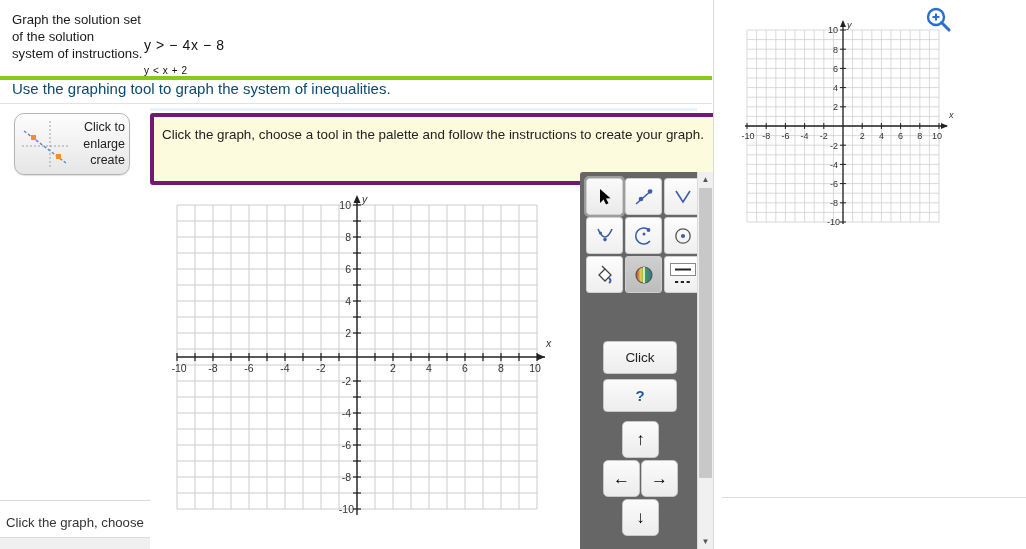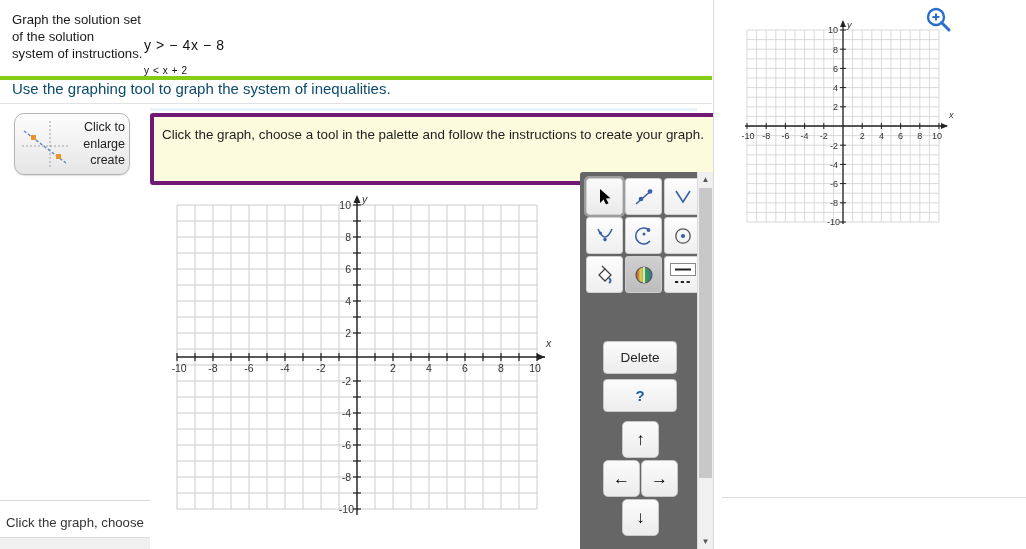--- a/index.html
+++ b/index.html
@@ -374,21 +374,21 @@
         </div>
         <div class="tool">
           <svg width="28" height="26" viewBox="0 0 28 26">
             <rect x="1.5" y="1.5" width="25" height="12" fill="#fff" stroke="#888" stroke-width="1"></rect>
             <line x1="6" y1="7.5" x2="22" y2="7.5" stroke="#222" stroke-width="2"></line>
             <line x1="6" y1="20" x2="22" y2="20" stroke="#222" stroke-width="2" stroke-dasharray="3.2,2.6"></line>
           </svg>
         </div>
       </div>
 
-      <div class="pbtn" style="top:169px;">Delete</div>
+      <div class="pbtn" style="top:169px;">Click</div>
       <div class="pbtn help" style="top:207px;">?</div>
 
       <div class="arr" style="left:42px; top:249px;">↑</div>
       <div class="arr" style="left:23px; top:288px;">←</div>
       <div class="arr" style="left:61px; top:288px;">→</div>
       <div class="arr" style="left:42px; top:327px;">↓</div>
 
     </div>
 
     <div class="pscroll">

